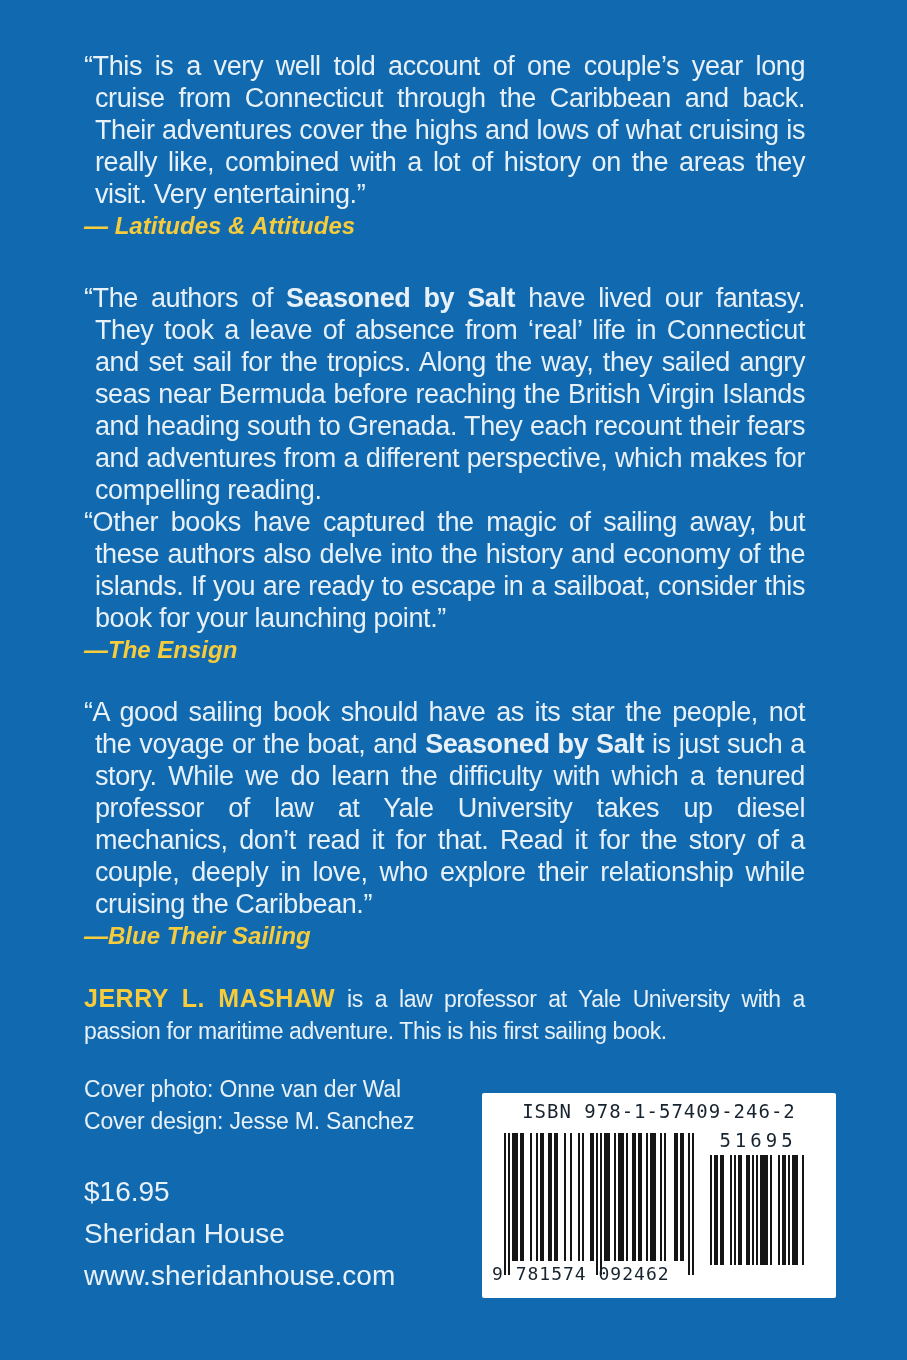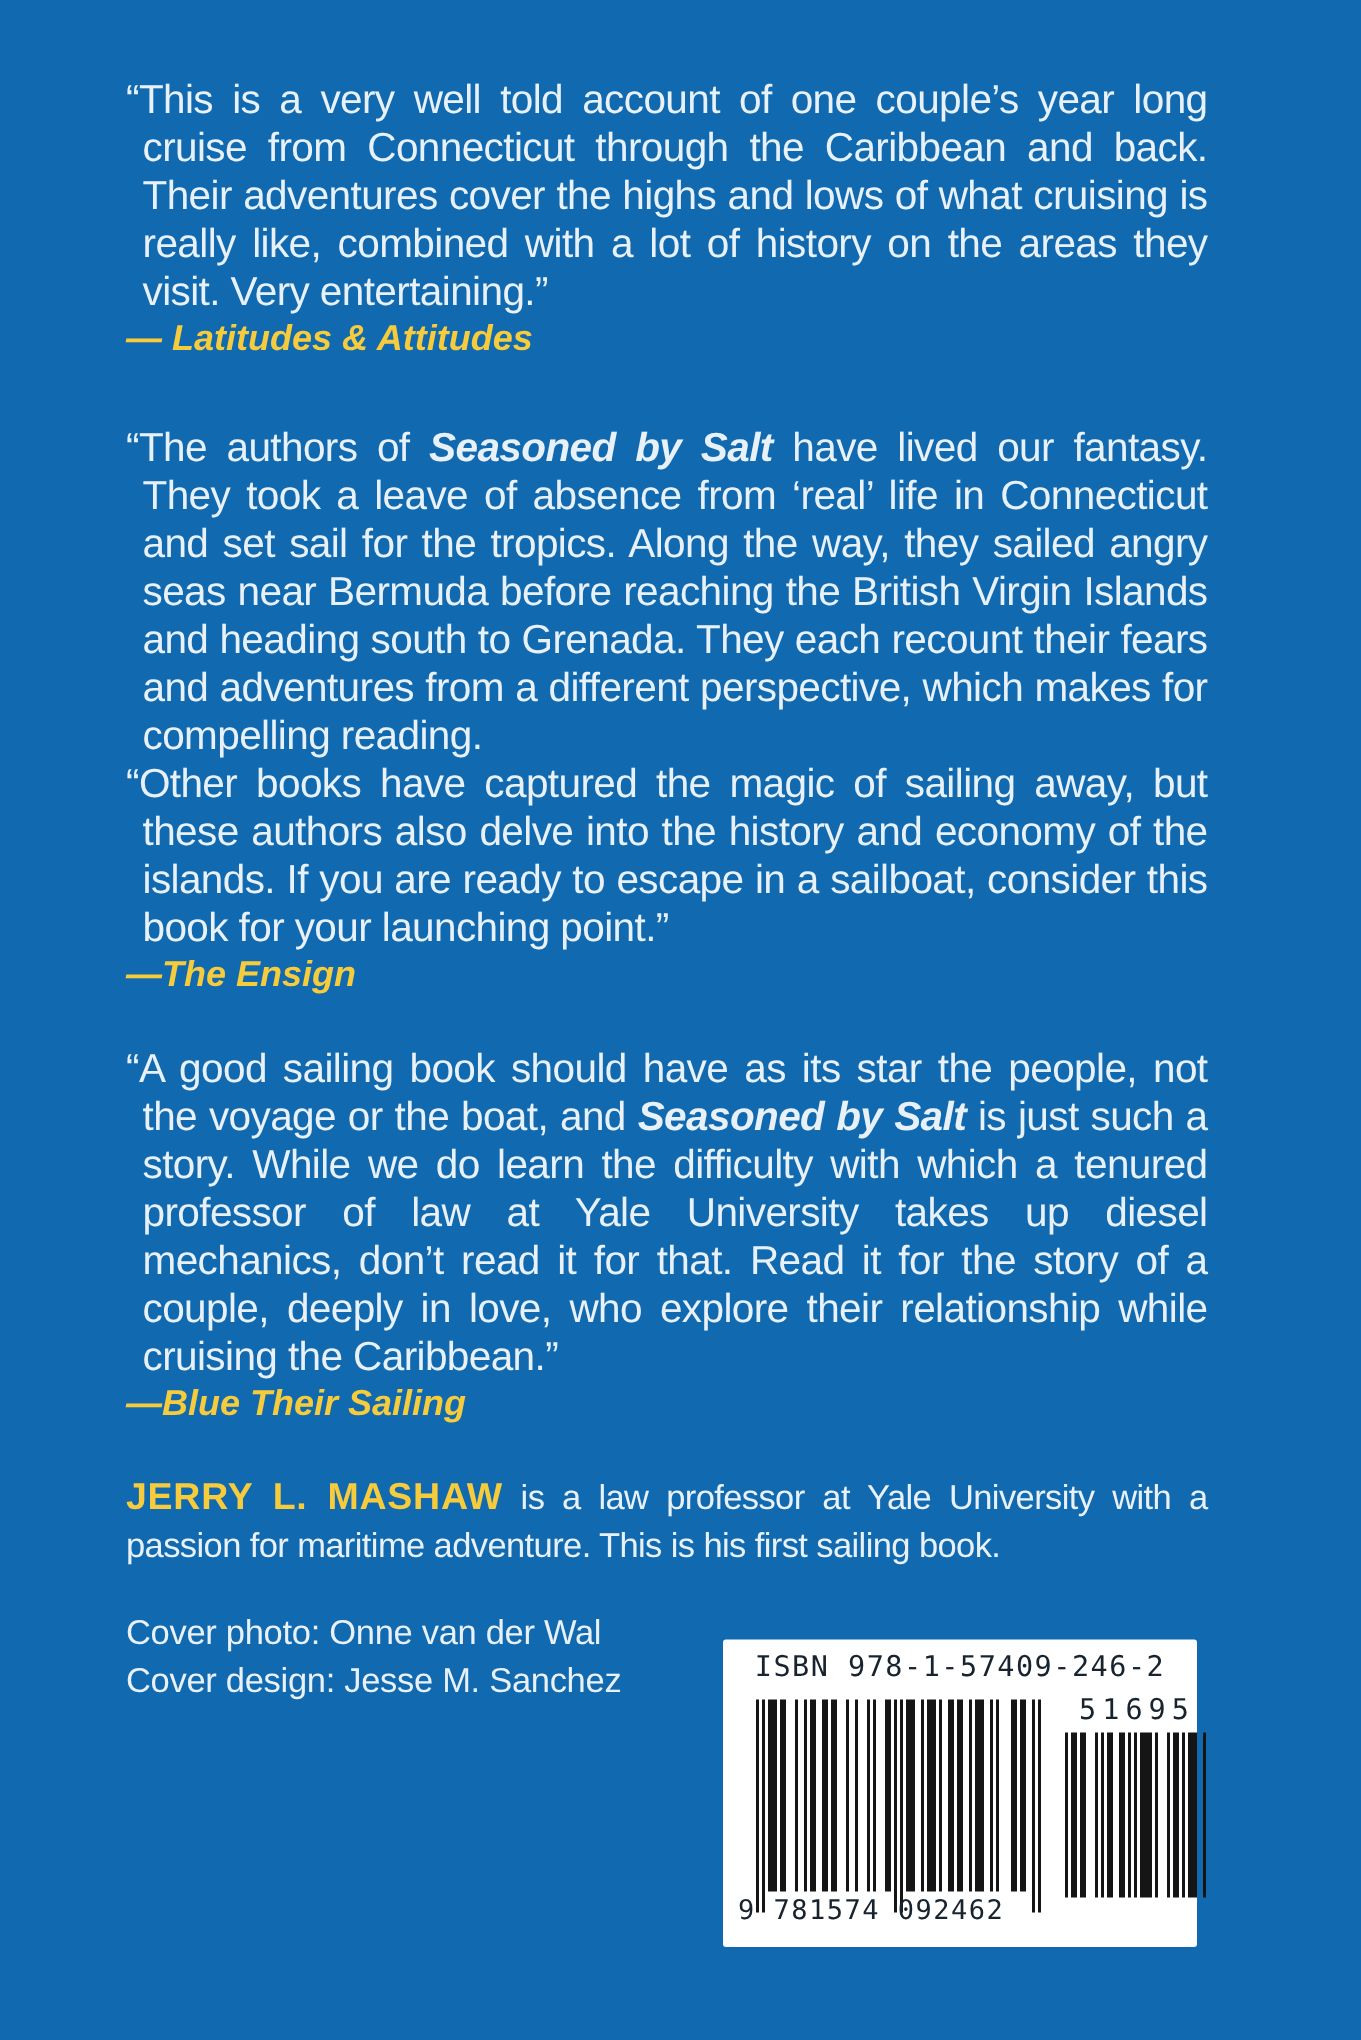--- a/index.html
+++ b/index.html
@@ -18,21 +18,21 @@
   }
   .quote-block { margin: 0 0 30px 0; }
   .quote-block.first { margin-bottom: 40px; }
   .quote {
     margin: 0;
     font-size: 27px; line-height: 32px; letter-spacing: -0.4px;
     text-align: justify;
     padding-left: 11px; text-indent: -11px;
     color: var(--txt, #e8f1f8);
   }
-  .quote .b { font-weight: bold; font-style: italic; }
+  .quote .b { font-weight: bold; }
   .attr {
     margin: 0;
     font-size: 24px; line-height: 32px;
     font-weight: bold; font-style: italic;
     text-align: left;
     color: var(--accent, #f6cb3c);
   }
   .bio {
     margin: 0 0 26px 0;
     font-size: 23px; line-height: 32px; letter-spacing: -0.4px;
@@ -54,21 +54,21 @@
     color: var(--txt, #e8f1f8);
   }
   .publisher p {
     margin: 0;
     font-size: 28px; line-height: 42px;
     color: var(--txt, #e8f1f8);
   }
   
   .barcode-box {
     position: absolute; left: 482px; top: 1093px;
-    width: 316px; height: 205px;
+    width: 354px; height: 205px;
     background: #ffffff; border-radius: 2px;
     color: #17232e;
   }
   .isbn-label {
     position: absolute; top: 7px; left: 0; right: 0;
     text-align: center;
     font-family: "DejaVu Sans Mono", monospace;
     font-size: 19px; letter-spacing: 1px;
     white-space: nowrap;
   }
@@ -111,20 +111,25 @@
   </section>
 
   <p class="bio"><span class="name">JERRY L. MASHAW</span><span> is a law professor at Yale University with a passion for maritime adventure. This is his first sailing book.</span></p>
 
 
   <div class="credits">
     <p>Cover photo: Onne van der Wal</p>
     <p>Cover design: Jesse M. Sanchez</p>
   </div>
 
+  <div class="publisher">
+    <p>$16.95</p>
+    <p>Sheridan House</p>
+    <p>www.sheridanhouse.com</p>
+  </div>
 
 </div>
 
 <div class="barcode-box">
   <div class="isbn-label">ISBN 978-1-57409-246-2</div>
   <div class="supp-digits">51695</div>
   <div class="ean13-bars">
       <div class="bar" style="left: 0px; width: 2px; height: 142px; background: rgb(21, 21, 21);"></div>
       <div class="bar" style="left: 4px; width: 2px; height: 142px; background: rgb(21, 21, 21);"></div>
       <div class="bar" style="left: 8px; width: 6px; height: 128px; background: rgb(21, 21, 21);"></div>

